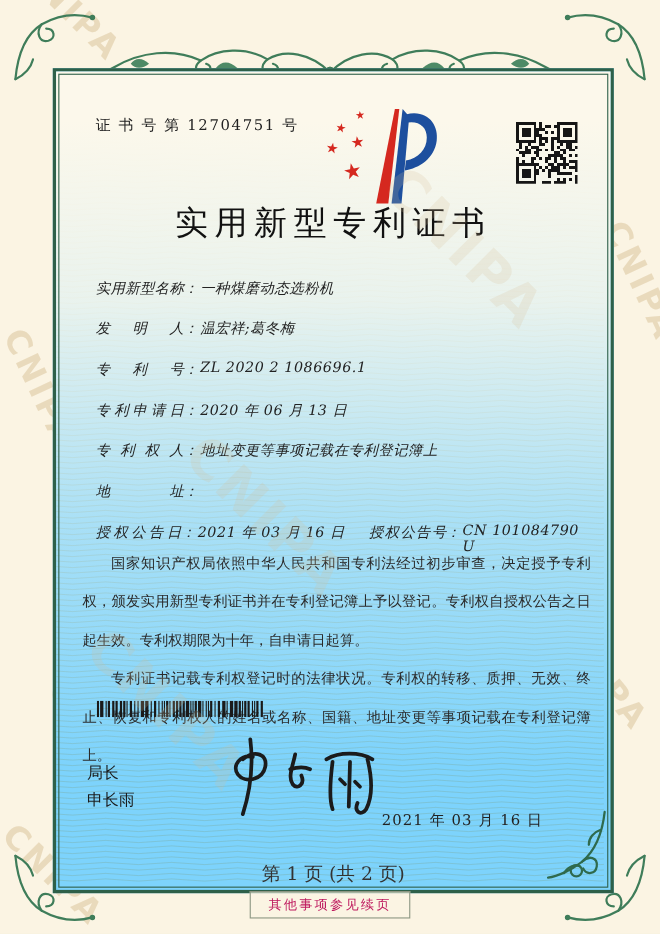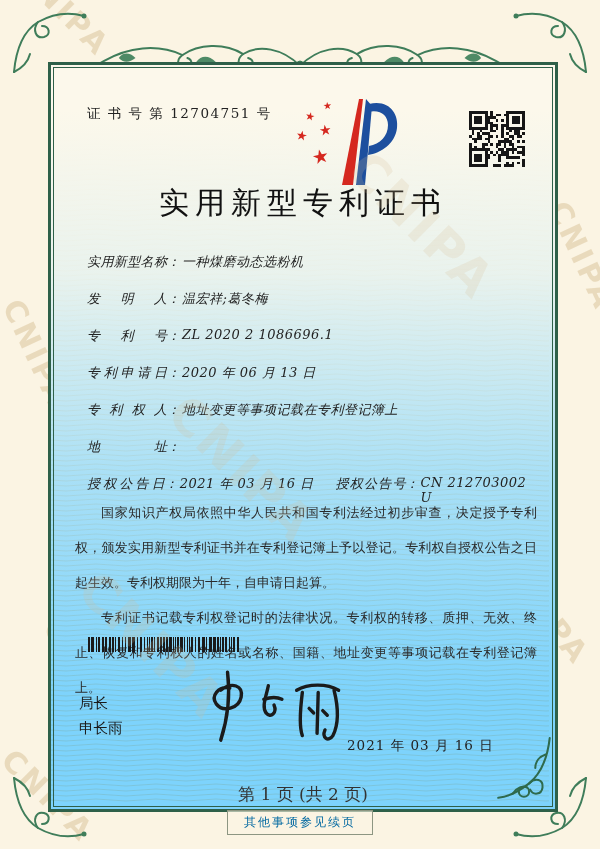--- a/index.html
+++ b/index.html
@@ -53,21 +53,21 @@
   
   .barcode{position:absolute;left:37px;top:572px;width:156px;height:15px;}
   .official{position:absolute;left:28px;top:626px;font-family:"DejaVu Sans","Liberation Sans",sans-serif;
             font-size:14.5px;font-weight:400;color:#1a1a1a;line-height:25px;}
   .sig{position:absolute;left:138px;top:600px;}
   .issue-date{position:absolute;left:296px;top:672px;font-size:13.5px;letter-spacing:1px;color:#222;}
   .page-ind{position:absolute;left:0;top:718px;width:100%;text-align:center;font-size:17px;color:#333;}
   
   .note{position:absolute;left:50%;top:810px;transform:translateX(-50%);
         border:1px solid #8d9682;padding:3px 16px;font-size:12px;letter-spacing:2px;
-        color:#0369a1;z-index:2;background:rgba(251,244,227,.6);}
+        color:#be185d;z-index:2;background:rgba(251,244,227,.6);}
   .orn-br-in{position:absolute;left:494px;top:734px;z-index:3;}
 </style>
 </head>
 <body>
 
 <div class="page">
 
   <span class="wm wm-out wm1">CNIPA</span>
   <span class="wm wm-out wm2">CNIPA</span>
   <span class="wm wm-out wm3">CNIPA</span>
@@ -557,21 +557,21 @@
         <div class="frow">
           <span class="flabel">地址</span>
             <span class="fcolon">：</span>
         </div>
         <div class="frow">
           <span class="flabel">授权公告日</span>
             <span class="fcolon">：</span>
           <span class="fvalue w1">2021 年 03 月 16 日</span>
           <span class="flabel2">授权公告号</span>
             <span class="fcolon">：</span>
-          <span class="fvalue">CN 212703002 U</span>
+          <span class="fvalue">CN 101084790 U</span>
         </div>
       </div>
 
       <div class="legal">
         <p>国家知识产权局依照中华人民共和国专利法经过初步审查，决定授予专利权，颁发实用新型专利证书并在专利登记簿上予以登记。专利权自授权公告之日起生效。专利权期限为十年，自申请日起算。</p>
         <p>专利证书记载专利权登记时的法律状况。专利权的转移、质押、无效、终止、恢复和专利权人的姓名或名称、国籍、地址变更等事项记载在专利登记簿上。</p>
       </div>
 
       <div class="barcode" id="barcode"><svg width="156" height="15" viewBox="0 0 156 15">
             <rect x="0" y="0" width="2" height="15" fill="#1a1a1a"></rect>

